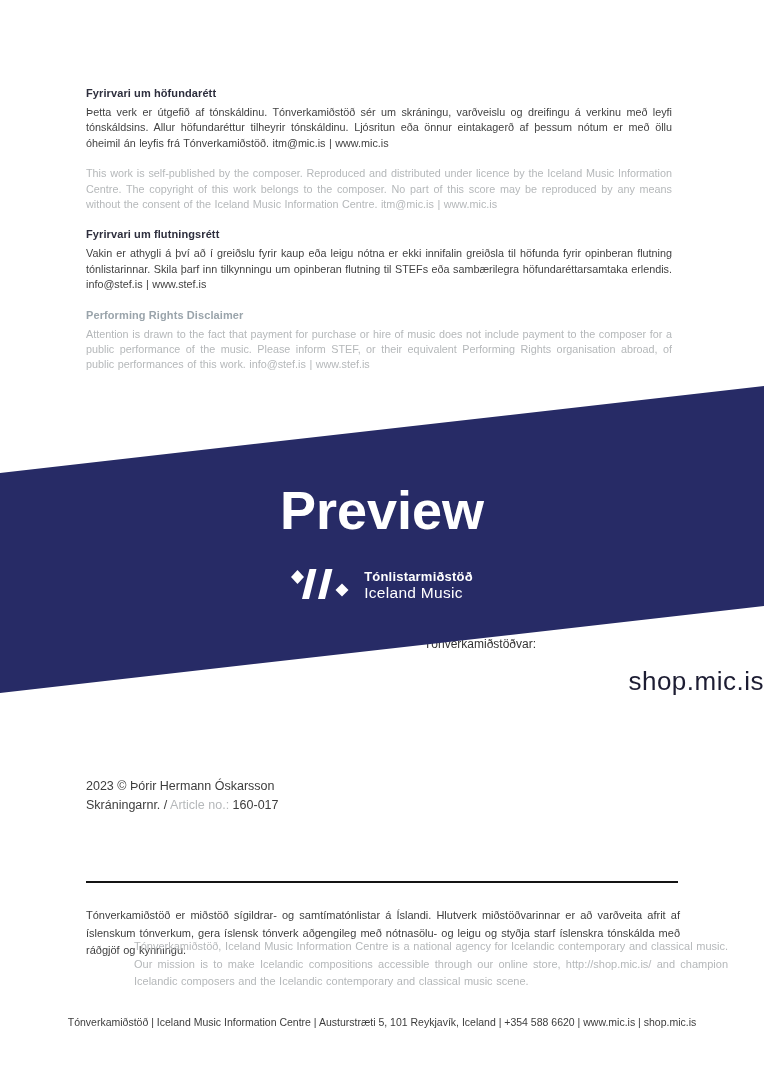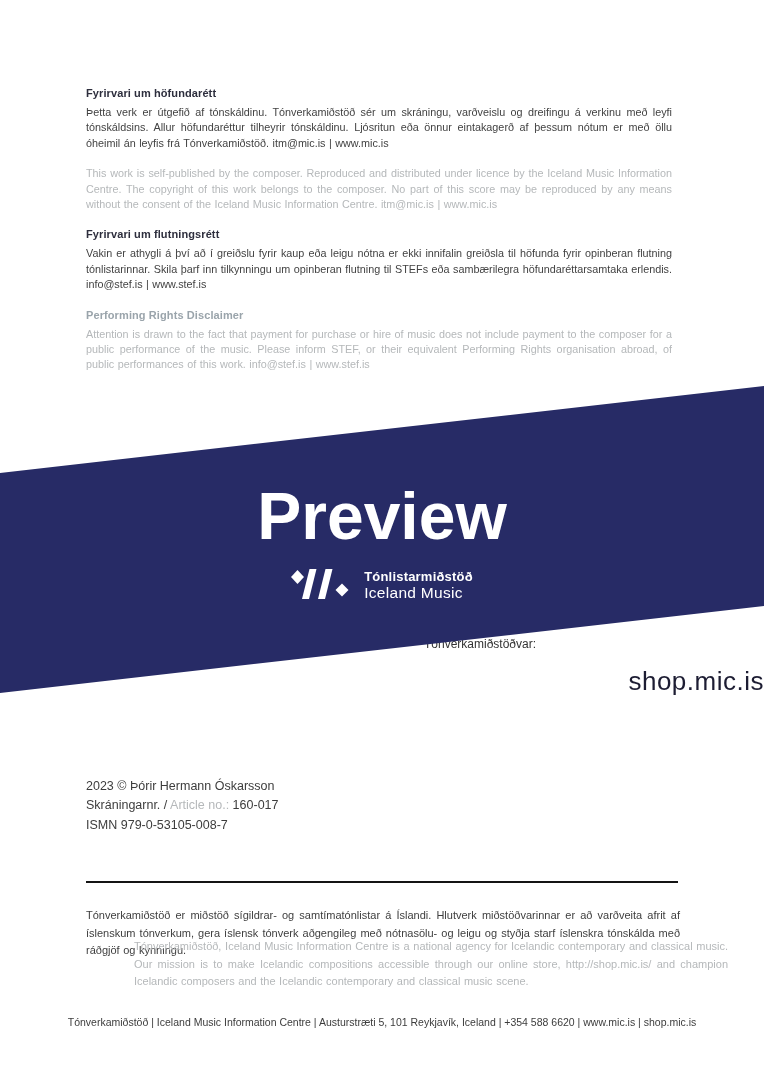--- a/index.html
+++ b/index.html
@@ -16,21 +16,21 @@
   
   .shop-teaser-is{position:absolute;left:424px;top:637px;font-size:12px;font-weight:500;color:#333333;z-index:1;}
   .shop-teaser-en{position:absolute;left:0;right:0;top:655px;font-size:11px;color:#b3b3b3;z-index:1;}
   .shop-url{position:absolute;left:0;right:0;top:666px;text-align:right;font-size:26px;font-weight:400;
             color:#1d1d33;letter-spacing:.5px;z-index:1;}
 
   
   .banner{position:absolute;left:0;top:0;width:764px;height:1080px;background:#272b66;z-index:3;
           clip-path:polygon(0 473px,764px 386px,764px 606px,0 693px);}
   .preview{position:absolute;left:0;right:0;top:483px;text-align:center;color:#ffffff;
-           font-size:66px;font-weight:700;line-height:1;letter-spacing:0;}
+           font-size:54px;font-weight:700;line-height:1;letter-spacing:0;}
   .logo-row{position:absolute;left:0;right:0;top:568px;display:flex;justify-content:center;align-items:flex-start;gap:15px;}
   .logo-mark{width:58px;height:32px;display:block;}
   .logo-text{color:#ffffff;text-align:left;}
   .logo-text .l1{font-size:13px;font-weight:700;line-height:17px;letter-spacing:.2px;}
   .logo-text .l2{font-size:15.5px;font-weight:300;line-height:16px;letter-spacing:.3px;}
 
   
   .pub{position:absolute;left:86px;top:777px;font-size:12.5px;line-height:19.4px;color:#3d3d3d;z-index:1;}
   .pub .muted{color:#b5b8ba;}
 
@@ -76,21 +76,20 @@
       <div class="logo-text">
         <div class="l1">Tónlistarmiðstöð</div>
         <div class="l2">Iceland Music</div>
       </div>
     </div>
   </div>
 
   <div class="pub">
     <div>2023 © Þórir Hermann Óskarsson</div>
     <div><span>Skráningarnr. / </span><span class="muted">Article no.: </span><span>160-017</span></div>
-    <div>ISMN 979-0-53105-008-7</div>
   </div>
 
   <div class="rule"></div>
 
   <div class="about-is">Tónverkamiðstöð er miðstöð sígildrar- og samtímatónlistar á Íslandi. Hlutverk miðstöðvarinnar er að varðveita afrit af íslenskum tónverkum, gera íslensk tónverk aðgengileg með nótnasölu- og leigu og styðja starf íslenskra tónskálda með ráðgjöf og kynningu.</div>
   <div class="about-en">Tónverkamiðstöð, Iceland Music Information Centre is a national agency for Icelandic contemporary and classical music. Our mission is to make Icelandic compositions accessible through our online store, http://shop.mic.is/ and champion Icelandic composers and the Icelandic contemporary and classical music scene.</div>
 
   <div class="footer-line">Tónverkamiðstöð | Iceland Music Information Centre | Austurstræti 5, 101 Reykjavík, Iceland | +354 588 6620 | www.mic.is | shop.mic.is</div>
 
 </div>

